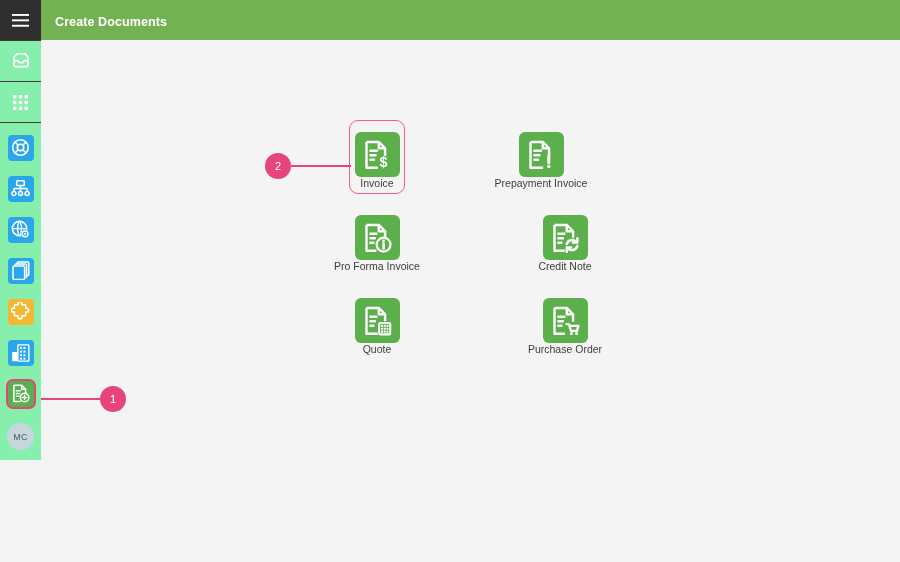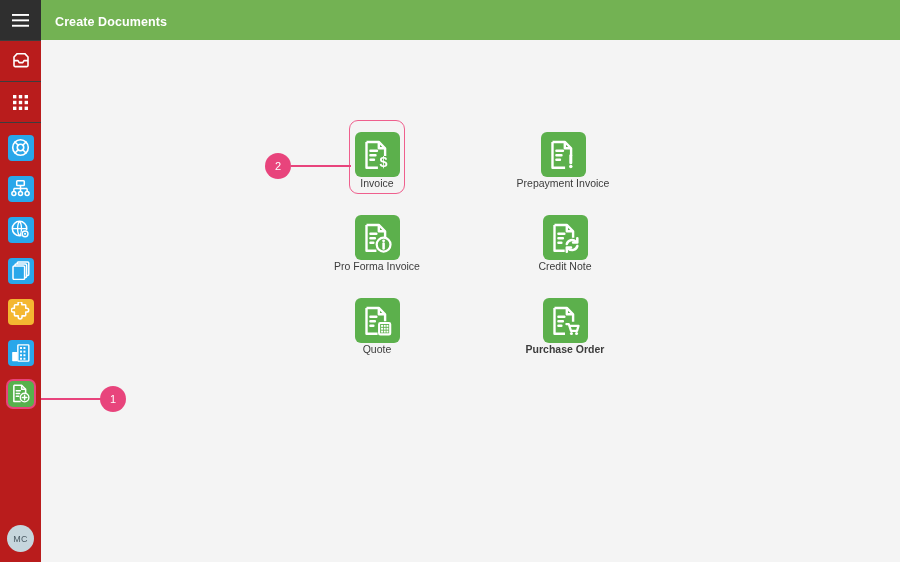--- a/index.html
+++ b/index.html
@@ -7,22 +7,22 @@
     width: 900px; height: 562px;
     font-family: "Liberation Sans", sans-serif;
     background: #f4f4f4;
     overflow: hidden;
   }
   #app { position: relative; width: 900px; height: 562px; }
 
   
   #sidebar {
     position: absolute; left: 0; top: 0;
-    width: 41px; height: 562px;
-    background: #b91c1c;
+    width: 41px; height: 460px;
+    background: #86efac;
   }
   .side-cell {
     position: relative;
     width: 41px; height: 41px;
     display: flex; align-items: center; justify-content: center;
     border-bottom: 1px solid #3d3d3d;
   }
   .side-cell.hamburger { background: #2f2f2f; }
   .side-cell.plain { border-bottom: 1px solid #3d3d3d; }
   .side-gap { height: 4px; }
@@ -271,21 +271,21 @@
           <svg width="30" height="30" viewBox="0 0 20 20">
             <path d="M3 1.3 h8.2 l4.2 4.2 v5.1 M3 1.3 v17.2 h7.6" fill="none" stroke="#fff" stroke-width="1.6" stroke-linejoin="round"></path>
             <path d="M11.2 1.3 v4.2 h4.2" fill="none" stroke="#fff" stroke-width="1.6" stroke-linejoin="round"></path>
             <path d="M5.6 7.2 h4.4 M5.6 10.2 h3.4 M5.6 13.2 h2.4" stroke="#fff" stroke-width="1.6" stroke-linecap="round"></path>
             <text x="14.4" y="18.1" font-family="Liberation Sans, sans-serif" font-size="9.6" font-weight="bold" fill="#fff" text-anchor="middle">$</text>
           </svg>
         </div>
         <div class="doc-label">Invoice</div>
       </div>
 
-      <div class="doc-item" style="left:442px; top:92px;">
+      <div class="doc-item" style="left:420px; top:92px;">
         <div class="doc-tile">
           <svg width="30" height="30" viewBox="0 0 20 20">
             <path d="M3 1.3 h8.2 l4.2 4.2 v5.0 M3 1.3 v17.2 h8.4" fill="none" stroke="#fff" stroke-width="1.6" stroke-linejoin="round"></path>
             <path d="M11.2 1.3 v4.2 h4.2" fill="none" stroke="#fff" stroke-width="1.6" stroke-linejoin="round"></path>
             <path d="M5.6 7.2 h4.4 M5.6 10.2 h3.4 M5.6 13.2 h2.4" stroke="#fff" stroke-width="1.6" stroke-linecap="round"></path>
             <path d="M15.2 10.4 v4.7" stroke="#fff" stroke-width="2" stroke-linecap="round"></path>
             <circle cx="15.2" cy="17.7" r="1.15" fill="#fff"></circle>
           </svg>
         </div>
         <div class="doc-label">Prepayment Invoice</div>
@@ -336,21 +336,21 @@
               <rect x="16.3" y="14.5" width="1.3" height="1.3"></rect>
               <rect x="12.7" y="16.4" width="1.3" height="1.3"></rect>
               <rect x="14.5" y="16.4" width="1.3" height="1.3"></rect>
               <rect x="16.3" y="16.4" width="1.3" height="1.3"></rect>
             </g>
           </svg>
         </div>
         <div class="doc-label">Quote</div>
       </div>
 
-      <div class="doc-item" style="left:444px; top:258px;font-weight:bold;">
+      <div class="doc-item" style="left:444px; top:258px;">
         <div class="doc-tile">
           <svg width="30" height="30" viewBox="0 0 20 20">
             <path d="M3 1.3 h8.2 l4.2 4.2 v5.0 M3 1.3 v17.2 h7.0" fill="none" stroke="#fff" stroke-width="1.6" stroke-linejoin="round"></path>
             <path d="M11.2 1.3 v4.2 h4.2" fill="none" stroke="#fff" stroke-width="1.6" stroke-linejoin="round"></path>
             <path d="M5.6 7.2 h4.0 M5.6 10.2 h3.0 M5.6 13.2 h2.0" stroke="#fff" stroke-width="1.6" stroke-linecap="round"></path>
             <path d="M10.9 12.0 h1.6 l1.5 4.6 h4.0 l1.0 -3.3 h-5.8" fill="none" stroke="#fff" stroke-width="1.5" stroke-linejoin="round" stroke-linecap="round"></path>
             <circle cx="14.3" cy="18.3" r="1.0" fill="#fff"></circle>
             <circle cx="17.7" cy="18.3" r="1.0" fill="#fff"></circle>
           </svg>
         </div>

